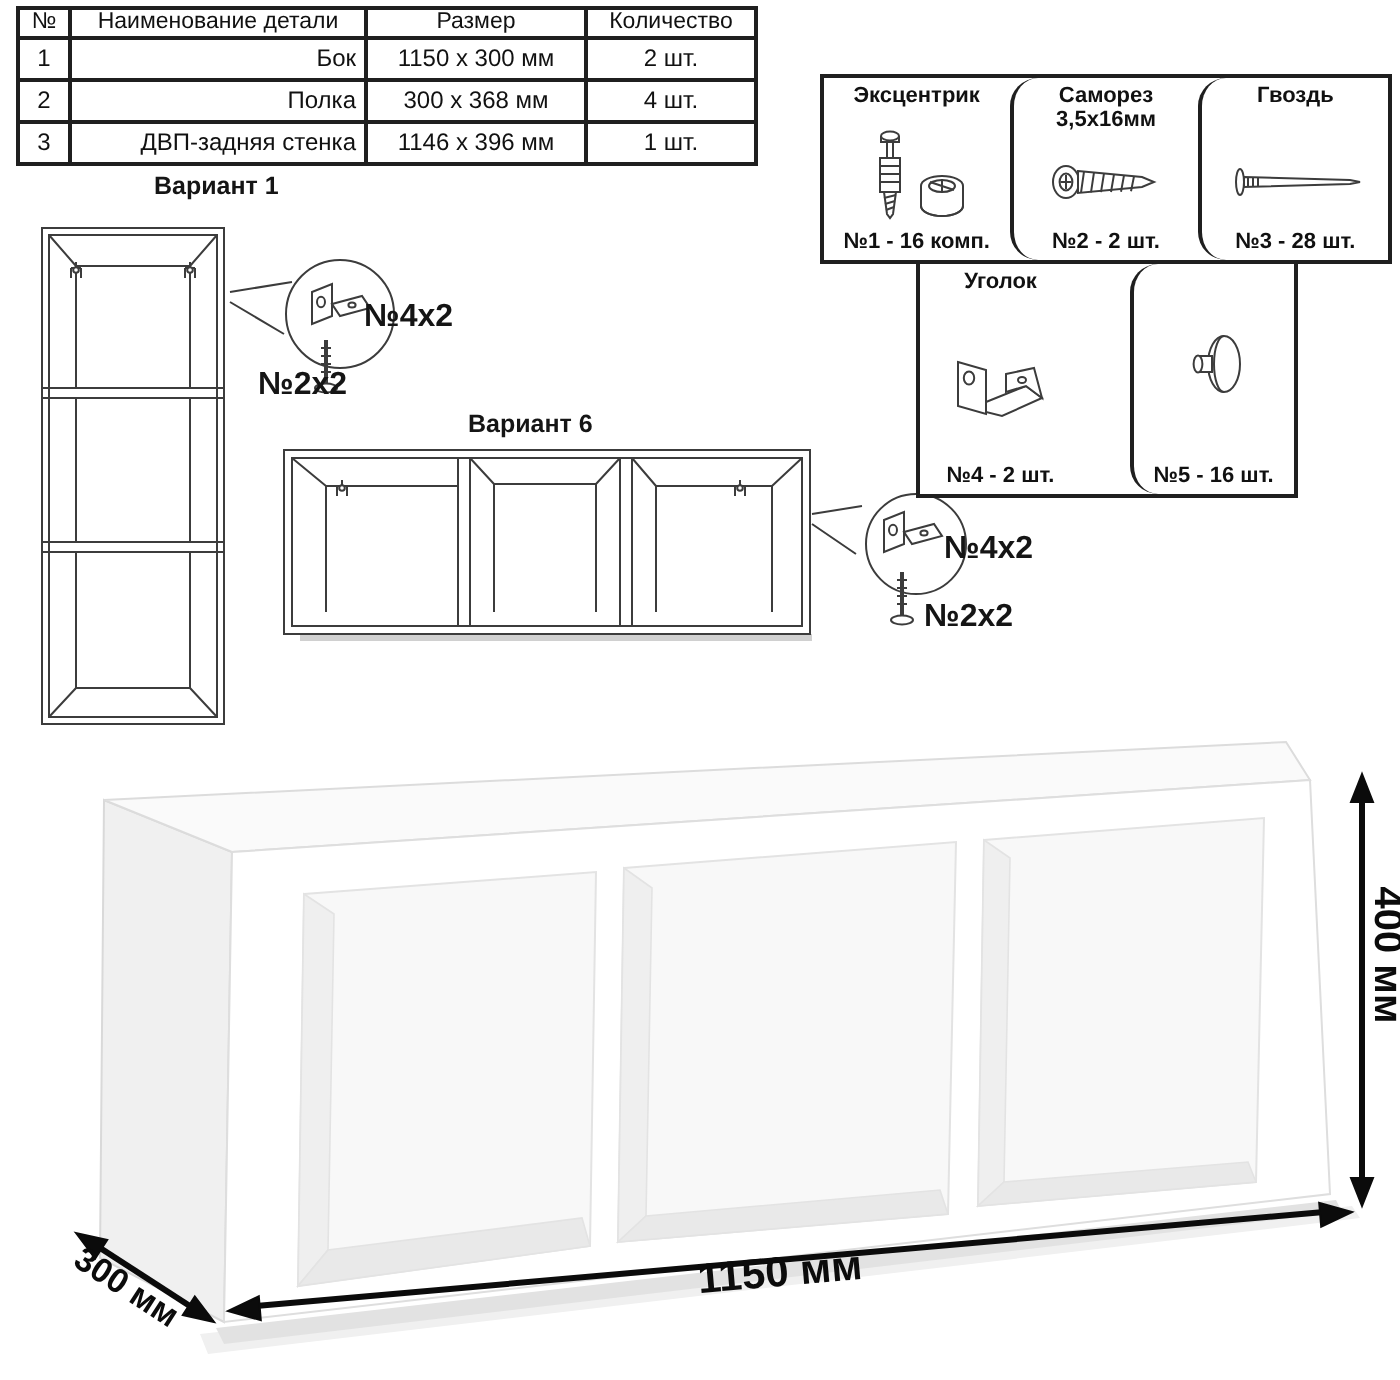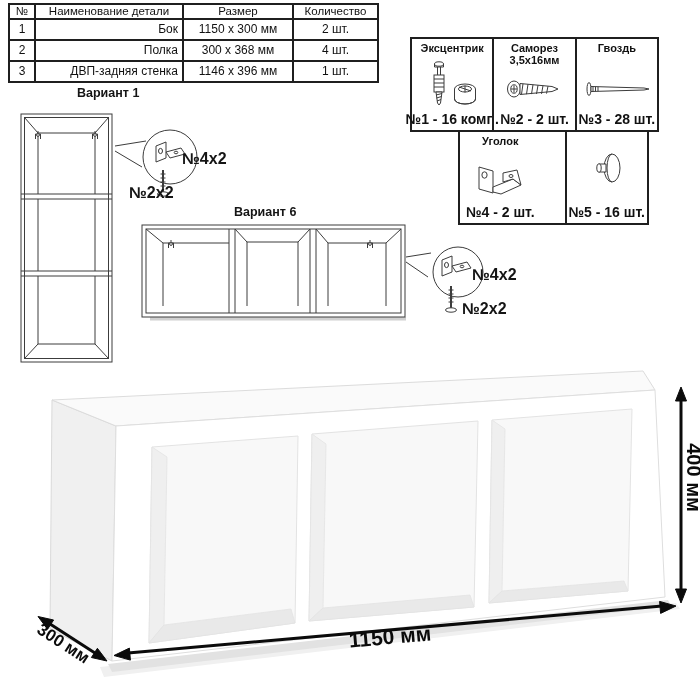--- a/index.html
+++ b/index.html
@@ -8,24 +8,24 @@
     font-family:"Liberation Sans", sans-serif;color:#111;
   }
   
   #parts-table{position:absolute;left:8px;top:3px;border-collapse:collapse;table-layout:fixed;}
   #parts-table td{border:2px solid #1f1f1f;font-size:12px;line-height:1.05;padding:0 4px;height:19px;text-align:center;white-space:nowrap;overflow:hidden;}
   #parts-table tr.hdr td{height:13px;font-size:11.5px;}
   #parts-table td.nm{text-align:right;}
   
   .hwrow{position:absolute;display:flex;border:2px solid #1f1f1f;background:#fff;box-sizing:border-box;}
   .hwcell{flex:1 1 0;display:flex;flex-direction:column;align-items:center;box-sizing:border-box;min-width:0;}
-  .hwcell + .hwcell{border-left:2px solid #1f1f1f;}
+  .hwcell + .hwcell{border-left:2px solid #1f1f1f;border-radius:14px;}
   .hwname{font-weight:bold;font-size:11px;line-height:1.12;text-align:center;padding-top:3px;height:25px;}
   .hwicon{flex:1;display:flex;align-items:center;justify-content:center;}
-  .hwqty{font-weight:bold;font-size:14px;text-align:center;padding-bottom:3px;white-space:nowrap;}
+  .hwqty{font-weight:bold;font-size:11px;text-align:center;padding-bottom:3px;white-space:nowrap;}
   
   .lbl{position:absolute;font-weight:bold;white-space:nowrap;}
   .vtitle{font-size:12.5px;color:#151515;}
   .callout-lbl{font-size:16px;color:#151515;}
   .dim{color:#0b0b0b;text-align:center;}
   svg{display:block;}
   .ln{stroke:#3c3c3c;stroke-width:1;fill:none;}
   .lnf{stroke:#3c3c3c;stroke-width:1;fill:#ffffff;}
 </style>
 </head>
@@ -61,21 +61,21 @@
     </tr>
     <tr>
       <td>3</td>
       <td class="nm">ДВП-задняя стенка</td>
       <td>1146 x 396 мм</td>
       <td>1 шт.</td>
     </tr>
   </tbody>
     </table>
 
-  <div class="hwrow" style="left:410px;top:37px;width:249px;height:95px;">
+  <div class="hwrow" style="left:410px;top:37px;width:286px;height:95px;">
     <div class="hwcell">
       <div class="hwname">Эксцентрик</div>
       <div class="hwicon">
         <svg width="62" height="52" viewBox="0 0 62 52">
           <ellipse class="lnf" cx="18" cy="5" rx="4.5" ry="2.2"></ellipse>
           <path class="ln" d="M13.5,5 L13.5,8 L22.5,8 L22.5,5 M16.5,8 L16.5,16 M19.5,8 L19.5,16"></path>
           <rect class="lnf" x="13" y="16" width="10" height="17"></rect>
           <path class="ln" d="M13,20 h10 M13,24 h10 M13,28 h10"></path>
           <path class="lnf" d="M15,33 L21,33 L19.5,44 L18,46 L16.5,44 Z"></path>
           <path class="ln" d="M15,36 l6,-1.5 M15.5,39 l5,-1.5 M16,42 l4,-1.5"></path>
@@ -107,21 +107,21 @@
         <svg width="70" height="24" viewBox="0 0 70 24">
           <ellipse class="lnf" cx="7" cy="12" rx="2" ry="6.5"></ellipse>
           <path class="lnf" d="M9,9.5 L62,11 L67,12 L62,13 L9,14.5 Z"></path>
           <path class="ln" d="M11,9.6 v4.8 M13.5,9.7 v4.6 M16,9.8 v4.4"></path>
         </svg>
       </div>
       <div class="hwqty">№3 - 28 шт.</div>
     </div>
   </div>
 
-  <div class="hwrow" style="left:458px;top:130px;width:191px;height:95px;z-index:3;gap:24px;">
+  <div class="hwrow" style="left:458px;top:130px;width:191px;height:119px;z-index:3;gap:24px;">
     <div class="hwcell">
       <div class="hwname">Уголок</div>
       <div class="hwicon">
         <svg width="62" height="42" viewBox="0 0 62 42">
           <path class="lnf" d="M10,6 L24,10 L24,32 L10,28 Z"></path>
           <ellipse class="ln" cx="15.5" cy="14" rx="2.6" ry="3.2"></ellipse>
           <path class="lnf" d="M24,26 L44,18 L52,24 L32,33 L24,31 Z"></path>
           <path class="lnf" d="M34,12 L48,9 L52,24 L44,18 L34,21 Z"></path>
           <ellipse class="ln" cx="42" cy="15" rx="2" ry="1.5"></ellipse>
         </svg>

